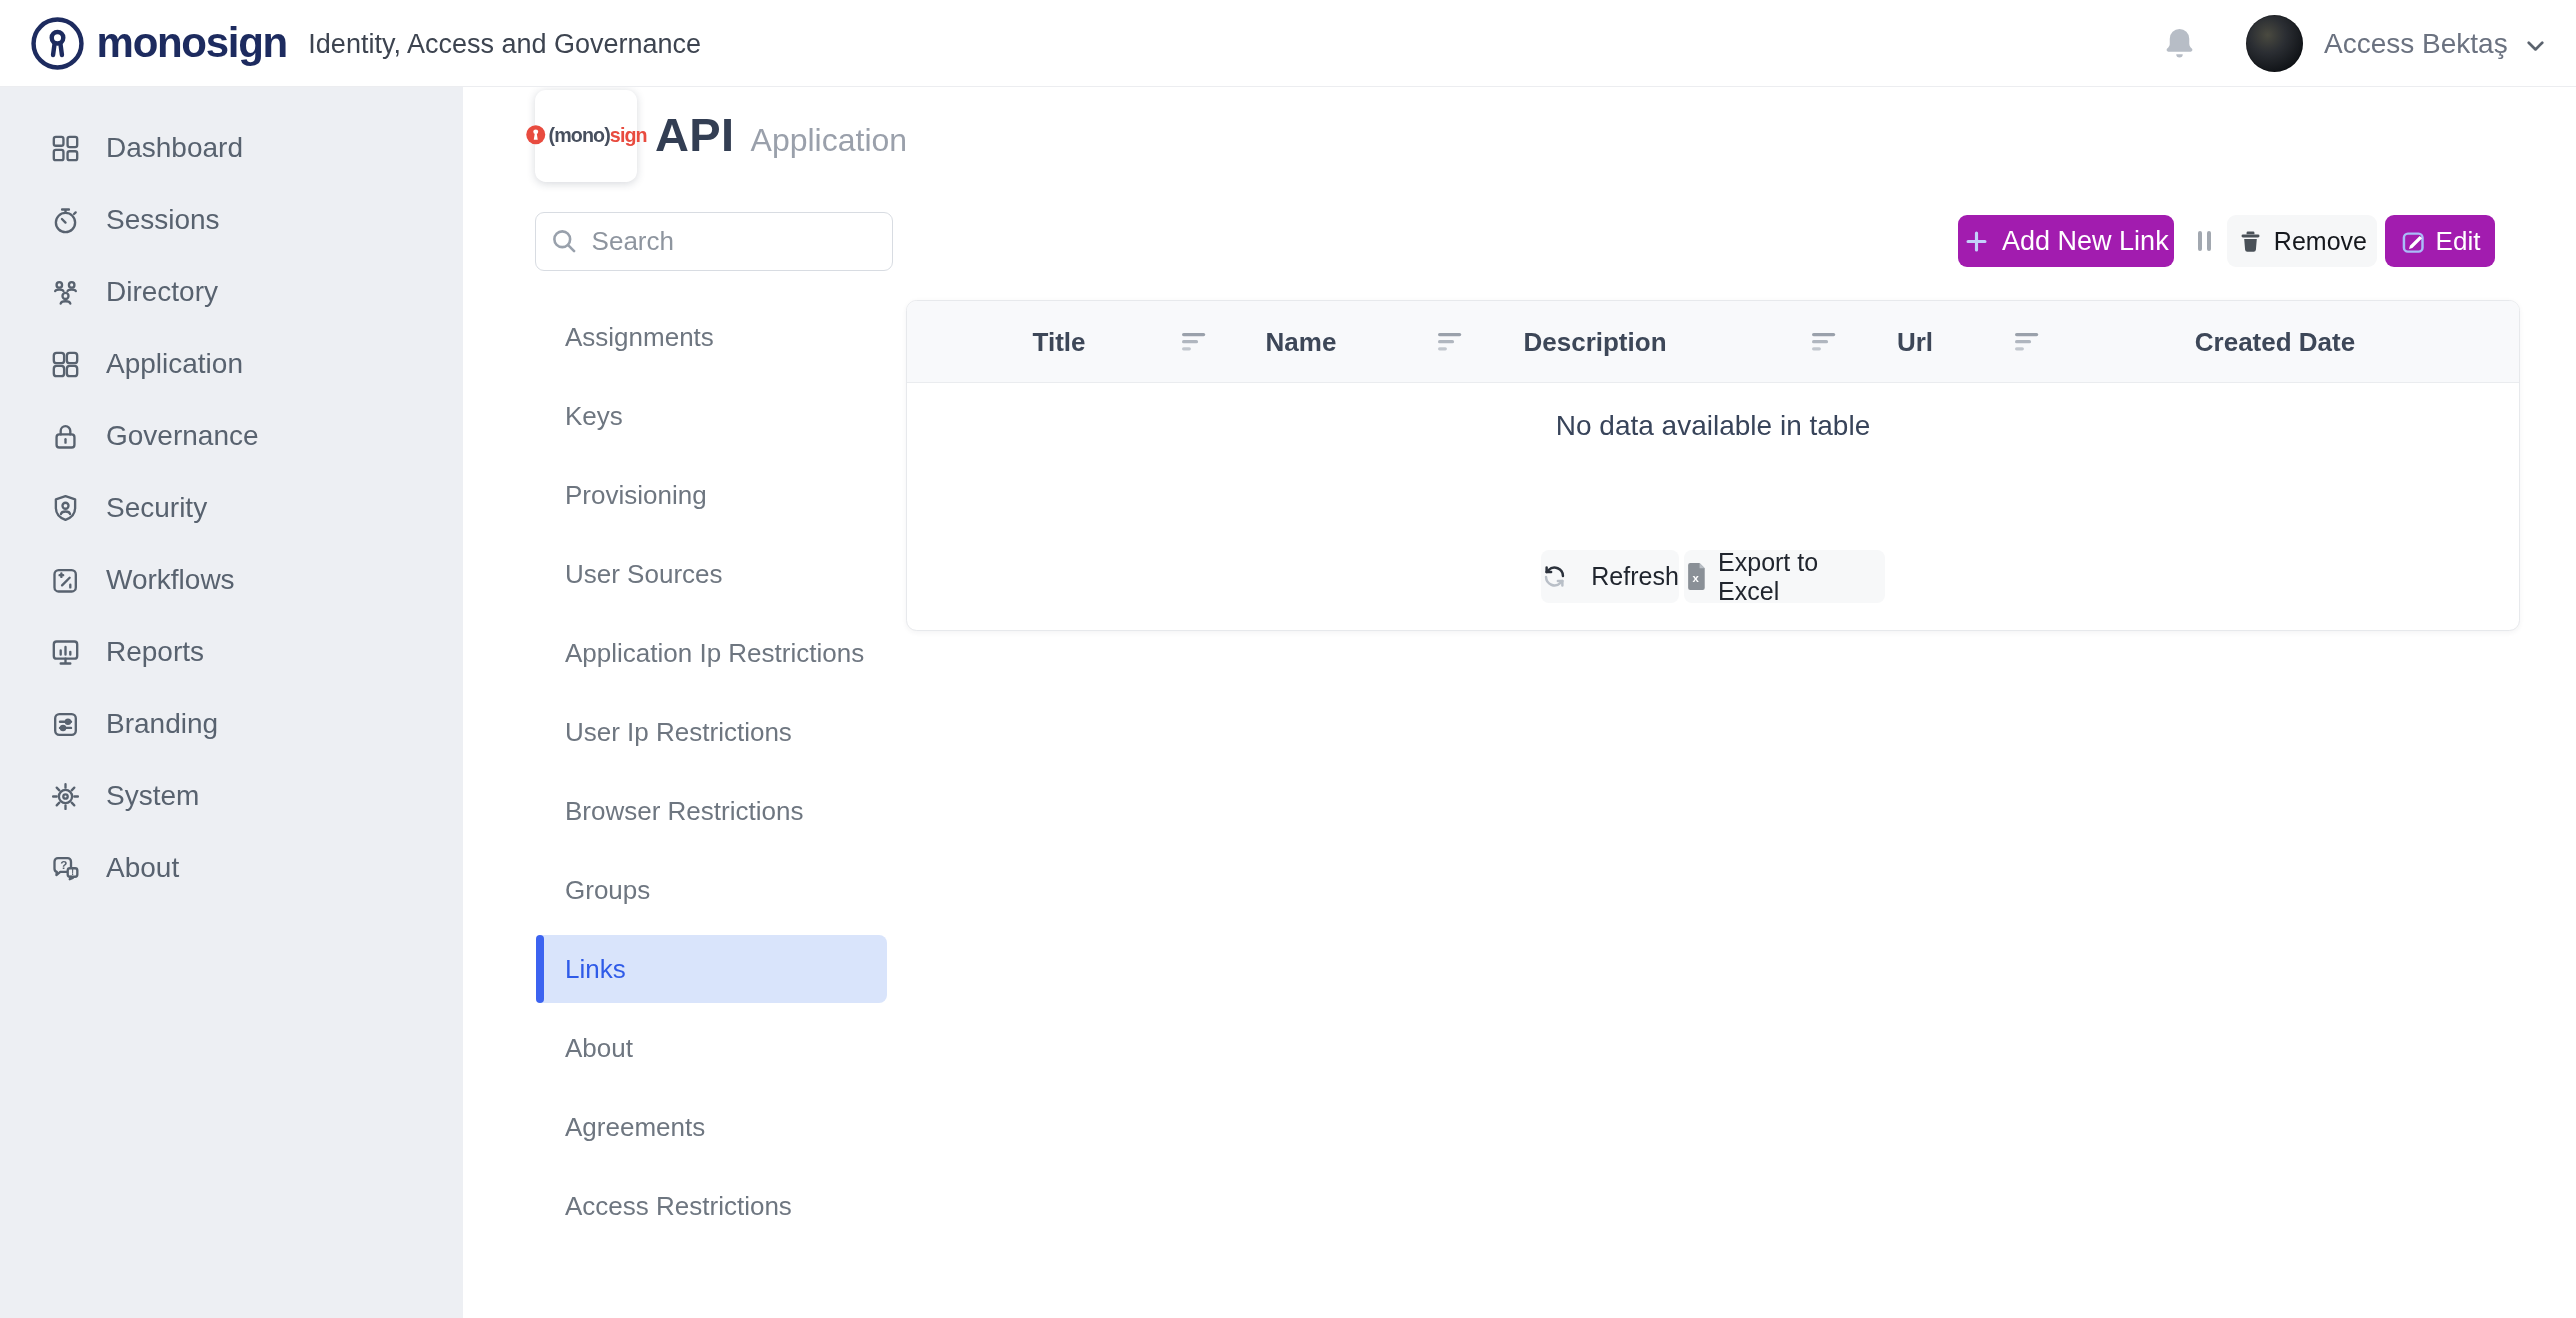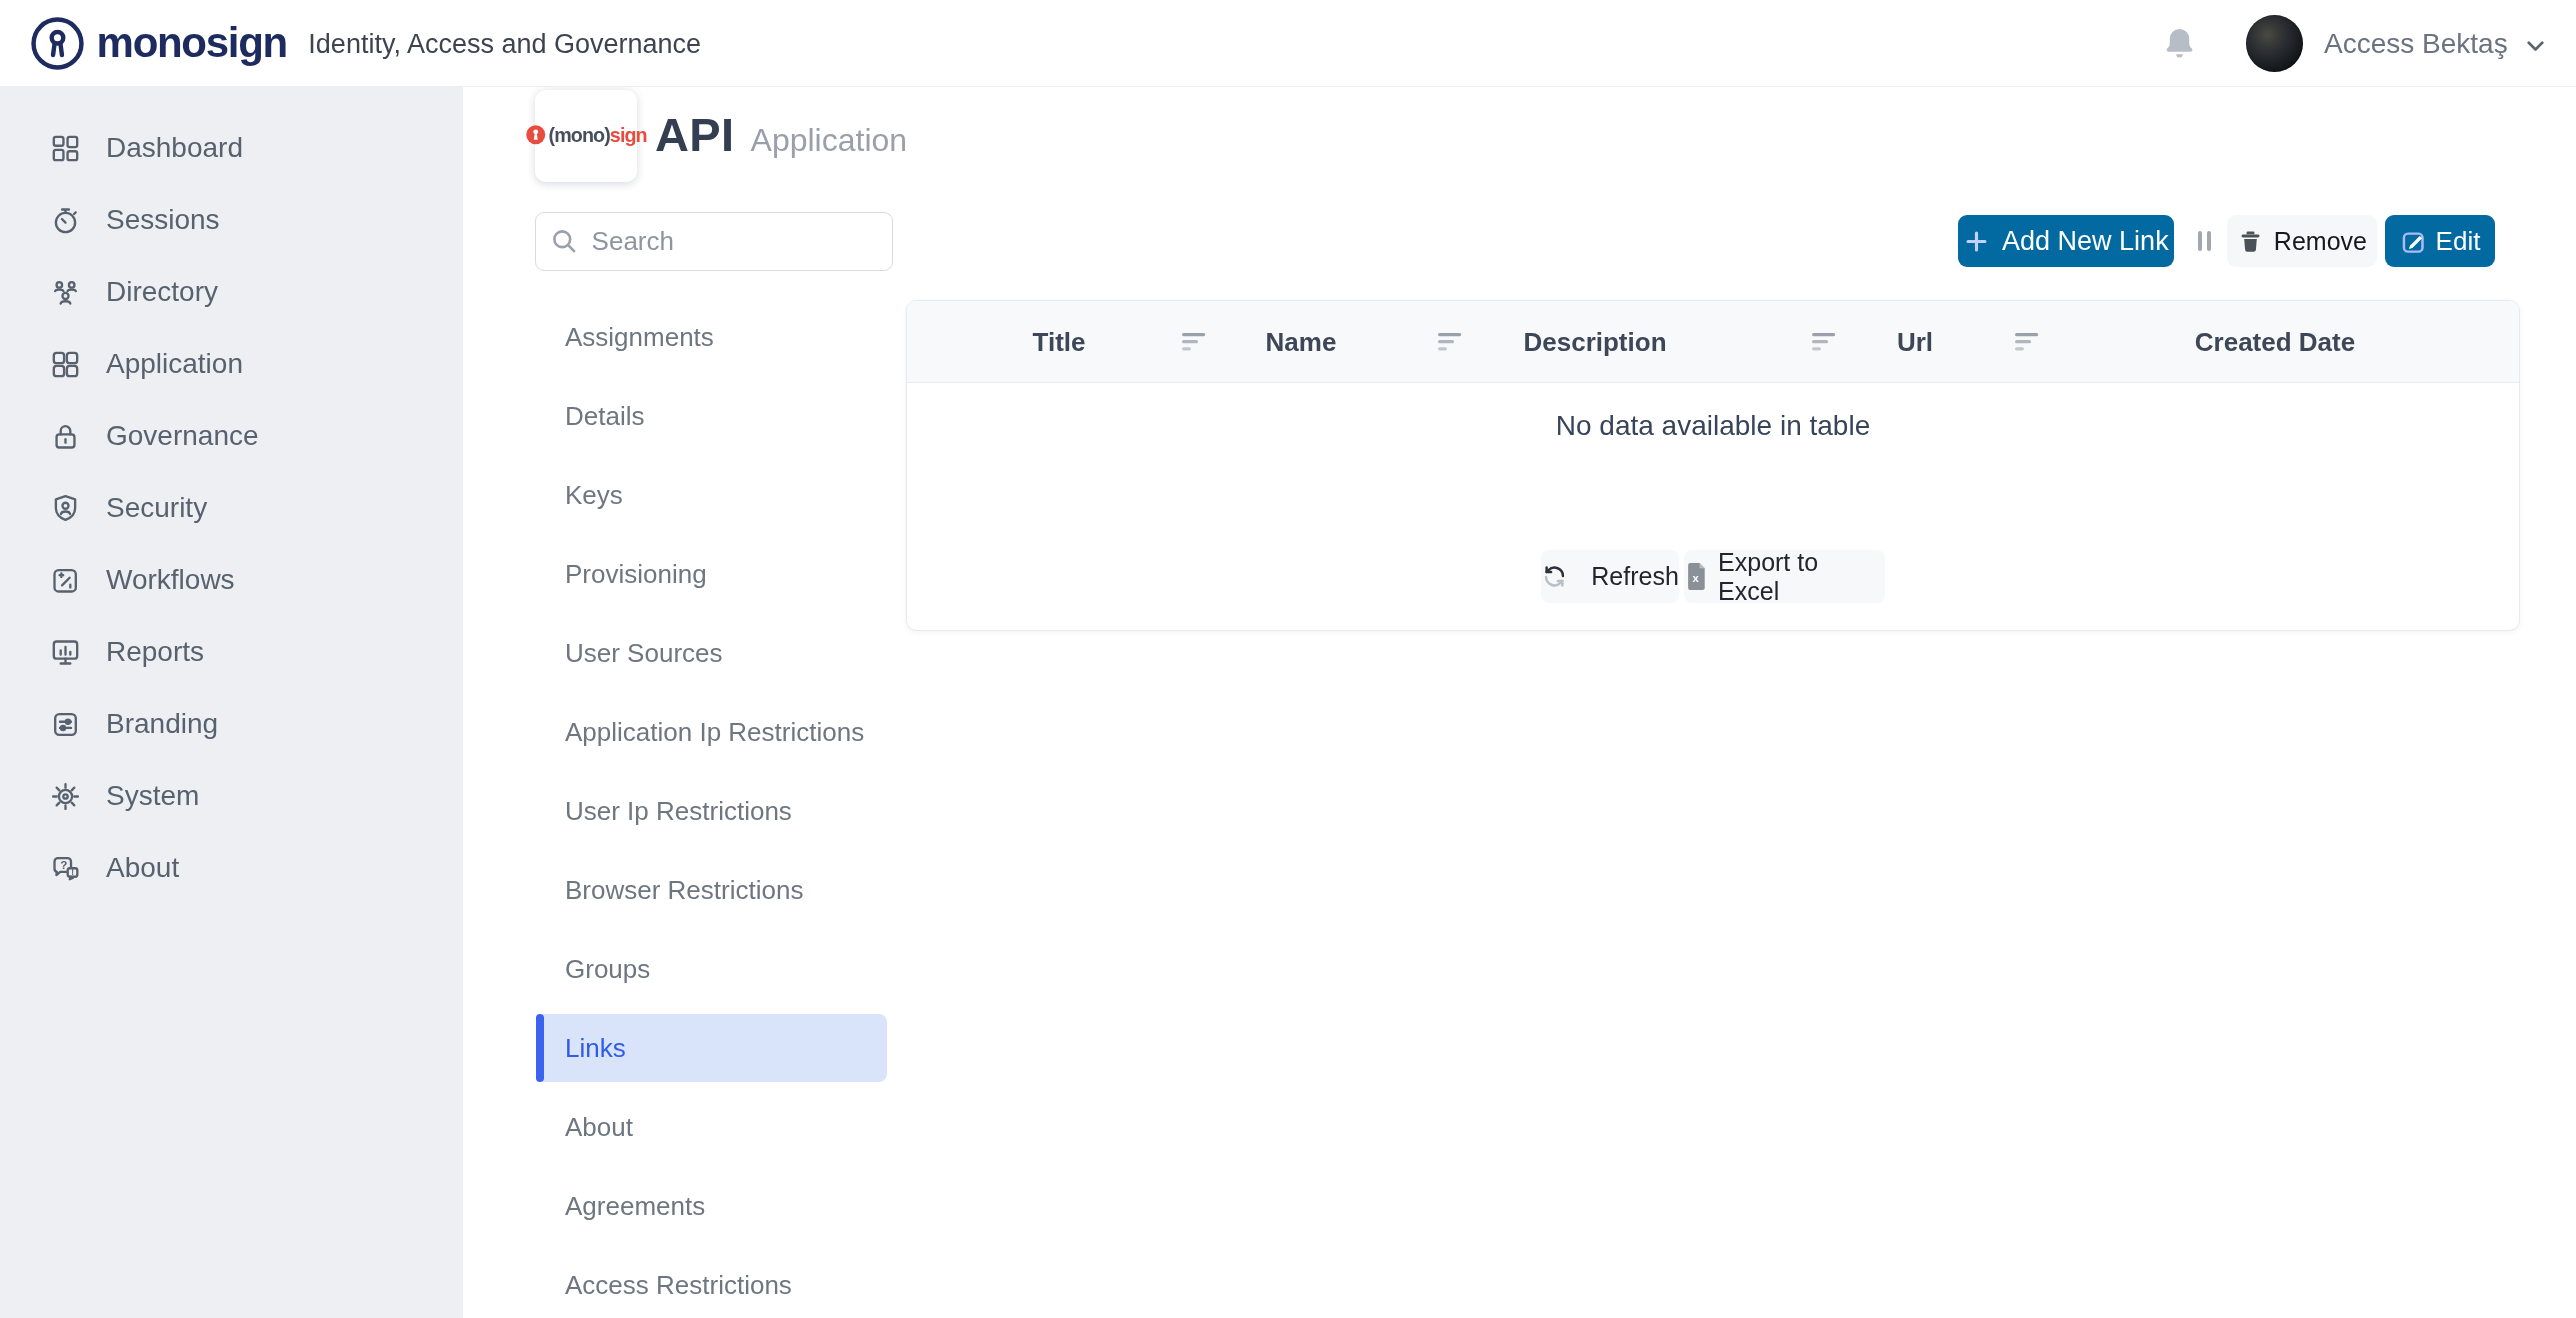--- a/index.html
+++ b/index.html
@@ -42,21 +42,21 @@
 
   .search-box{position:absolute;left:72px;top:125px;width:358px;height:59px;border:1.8px solid #d8dce2;border-radius:9px;
               background:#fff;display:flex;align-items:center;box-sizing:border-box;}
   .search-box .mag{width:27px;height:27px;margin-left:15px;flex:0 0 auto;}
   .search-box input{border:none;outline:none;background:transparent;font-family:"Liberation Sans",sans-serif;
                     font-size:26px;color:#374151;margin-left:11.6px;width:286px;}
   .search-box input::placeholder{color:#8e959f;}
 
   .toolbar-right{position:absolute;right:81px;top:128px;display:flex;align-items:center;}
   .btn{display:flex;align-items:center;justify-content:center;height:52px;border-radius:9px;cursor:pointer;box-sizing:border-box;}
-  .btn-blue{background:#0369a1;color:#fff;}
+  .btn-blue{background:#a21caf;color:#fff;}
   .btn-light{background:#f6f7f8;color:#171c24;}
   .btn-add{width:216px;}
   .btn-add .plus{width:29px;height:29px;margin-right:10.7px;}
   .btn-add span{font-size:27px;}
   .btn-remove{width:150px;margin-left:16px;}
   .btn-remove .trash{width:27px;height:27px;margin-right:9.8px;}
   .btn-remove span{font-size:25px;font-weight:500;color:#15181d;}
   .btn-edit{width:110px;margin-left:8px;}
   .btn-edit .pencil{width:27px;height:27px;margin-right:9px;}
   .btn-edit span{font-size:26px;text-align:right;}
@@ -307,23 +307,20 @@
         </svg>
         <span>Edit</span>
       </div>
     </div>
 
     <nav class="subnav">
       <div class="n-item">
           <span>Assignments</span>
         </div>
       <div class="n-item">
-          <span>Details</span>
-        </div>
-      <div class="n-item">
           <span>Keys</span>
         </div>
       <div class="n-item">
           <span>Provisioning</span>
         </div>
       <div class="n-item">
           <span>User Sources</span>
         </div>
       <div class="n-item">
           <span>Application Ip Restrictions</span>

